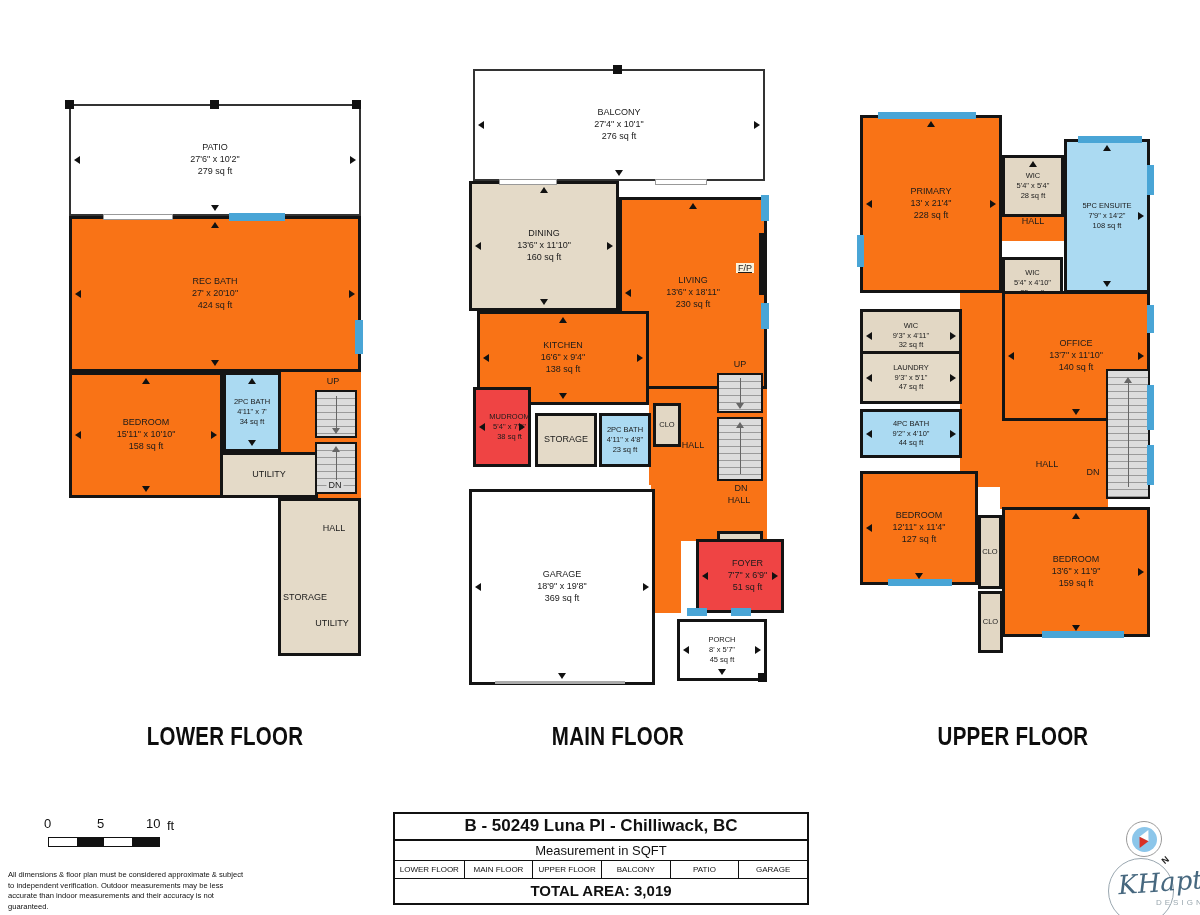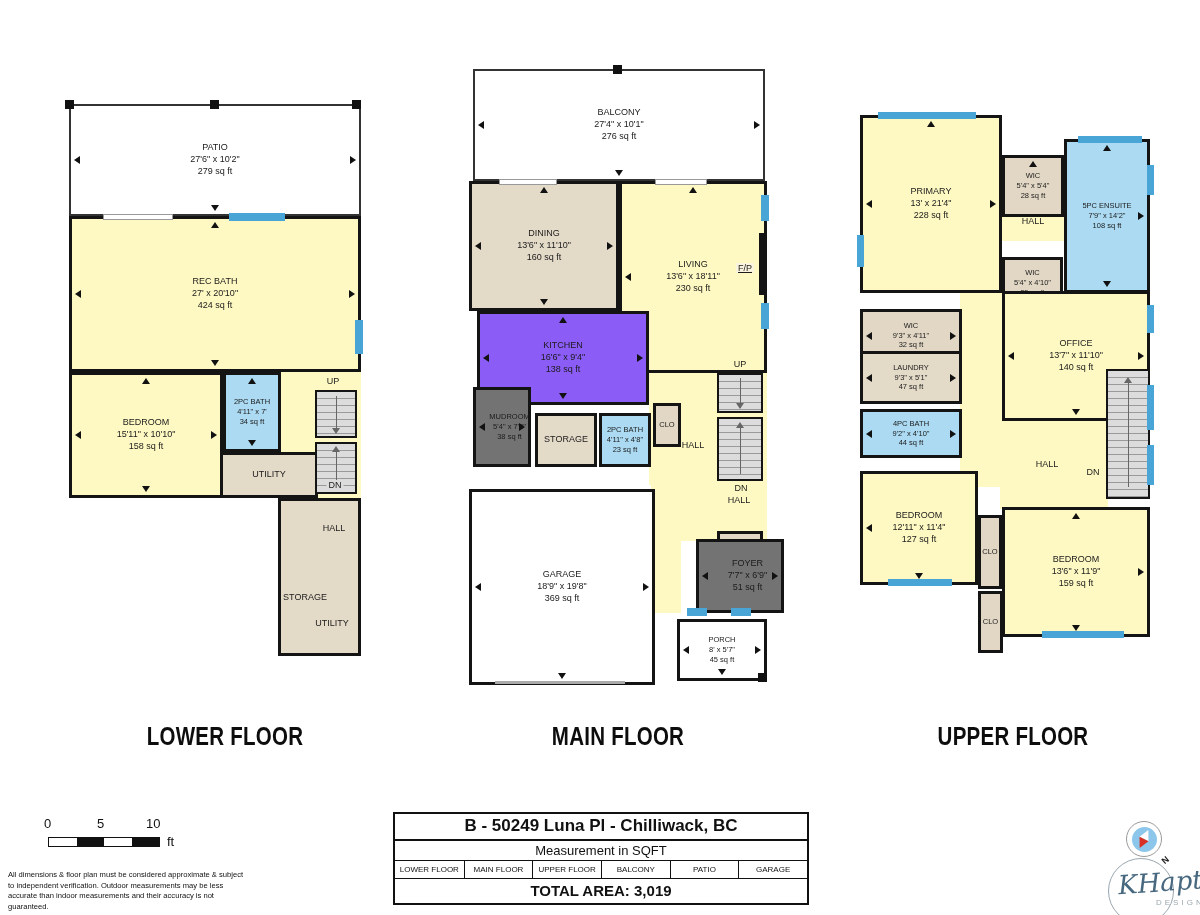--- a/index.html
+++ b/index.html
@@ -5,25 +5,25 @@
   html,body{margin:0;padding:0;background:#fff;}
   .page{position:relative;width:1200px;height:915px;background:#ffffff;overflow:hidden;
         font-family:"Liberation Sans",sans-serif;outline:1px solid #c9c9c9;}
   .floor{position:absolute;}
   
   .room{position:absolute;box-sizing:border-box;border:3px solid #141414;display:flex;
         align-items:center;justify-content:center;text-align:center;z-index:2;}
   .nolb{border-left:none;}
   .thin{border-width:2px;border-color:#333;z-index:1;}
   .patch{position:absolute;z-index:0;}
-  .c-cream{background:#fef9c3;}
+  .c-cream{background:#f97316;}
   .c-tan{background:#E4DAC8;}
   .c-bath{background:#ABDAF2;}
-  .c-kit{background:#8b5cf6;}
-  .c-gray{background:#737373;padding-left:15px;}
+  .c-kit{background:#f97316;}
+  .c-gray{background:#ef4444;padding-left:15px;}
   .c-clo{background:#E2D7C4;margin-top:16px;}
   .c-white{background:#ffffff;}
   .rl{font-size:9px;line-height:1.3;color:#1b1b1b;z-index:3;}
   .rl-sm{font-size:7.5px;}
   .lbl{position:absolute;font-size:9px;color:#1b1b1b;white-space:nowrap;z-index:8;
        transform:translateX(-50%);}
   
   .stair{position:absolute;box-sizing:border-box;border:2px solid #141414;z-index:3;
          background:repeating-linear-gradient(to bottom,#dcdcdc 0 6px,#9a9a9a 6px 7px);}
   .stair::before{content:"";position:absolute;left:50%;top:8%;bottom:8%;width:1px;background:#666;}
@@ -55,21 +55,21 @@
   .t-vals>div{font-size:14px;padding:3px 0 4px;border-left:1px solid #111;border-top:1px solid #111;}
   .t-head>div:first-child,.t-vals>div:first-child{border-left:none;}
   .t-total{font-size:15px;font-weight:600;padding:3px 0 4px;border-top:1px solid #111;}
   
   .scale{position:absolute;left:40px;top:816px;width:160px;height:44px;color:#111;}
   .scale .tick{position:absolute;top:0;font-size:13px;}
   .sbar{position:absolute;left:8px;top:21px;width:110px;height:8px;border:1px solid #111;
         box-sizing:content-box;display:flex;}
   .sbar span{flex:1;}
   .sbar span:nth-child(2),.sbar span:nth-child(4){background:#111;}
-  .s-unit{position:absolute;left:127px;top:18px;font-size:13px;}
+  .s-unit{position:absolute;left:127px;top:2px;font-size:13px;}
   
   .disclaimer{position:absolute;left:8px;top:870px;width:242px;font-size:7.6px;line-height:1.4;color:#111;}
   
   .compass{position:absolute;left:1126px;top:821px;width:36px;height:36px;}
   .c-outer{position:absolute;inset:0;border-radius:50%;background:#fff;border:1.5px solid #9a9a9a;
         box-sizing:border-box;display:flex;align-items:center;justify-content:center;}
   .c-inner{width:25px;height:25px;border-radius:50%;background:#8CC6EA;display:flex;
         align-items:center;justify-content:center;}
   .needles{display:flex;flex-direction:column;align-items:center;transform:rotate(26deg);}
   .needle-n{width:0;height:0;border-left:5px solid transparent;border-right:5px solid transparent;
@@ -181,21 +181,21 @@
       <i class="ar l"></i>
       <i class="ar r"></i>
       <i class="ar t"></i>
       <i class="ar b"></i>
       <div class="rl">
         <div>DINING</div>
         <div>13'6" x 11'10"</div>
         <div>160 sq ft</div>
       </div>
     </div>
-    <div class="room c-cream" style="left:154px;top:116px;width:148px;height:192px;">
+    <div class="room c-cream" style="left:154px;top:132px;width:148px;height:192px;">
       <i class="ar l"></i>
       <i class="ar t"></i>
       <div class="rl">
         <div>LIVING</div>
         <div>13'6" x 18'11"</div>
         <div>230 sq ft</div>
       </div>
     </div>
     <div class="fp" style="left:294px;top:168px;width:8px;height:62px;"></div>
     <div class="lbl" style="left:280px;top:198px;background:#FAF3DE;padding:0 2px;text-decoration:underline;">F/P</div>

